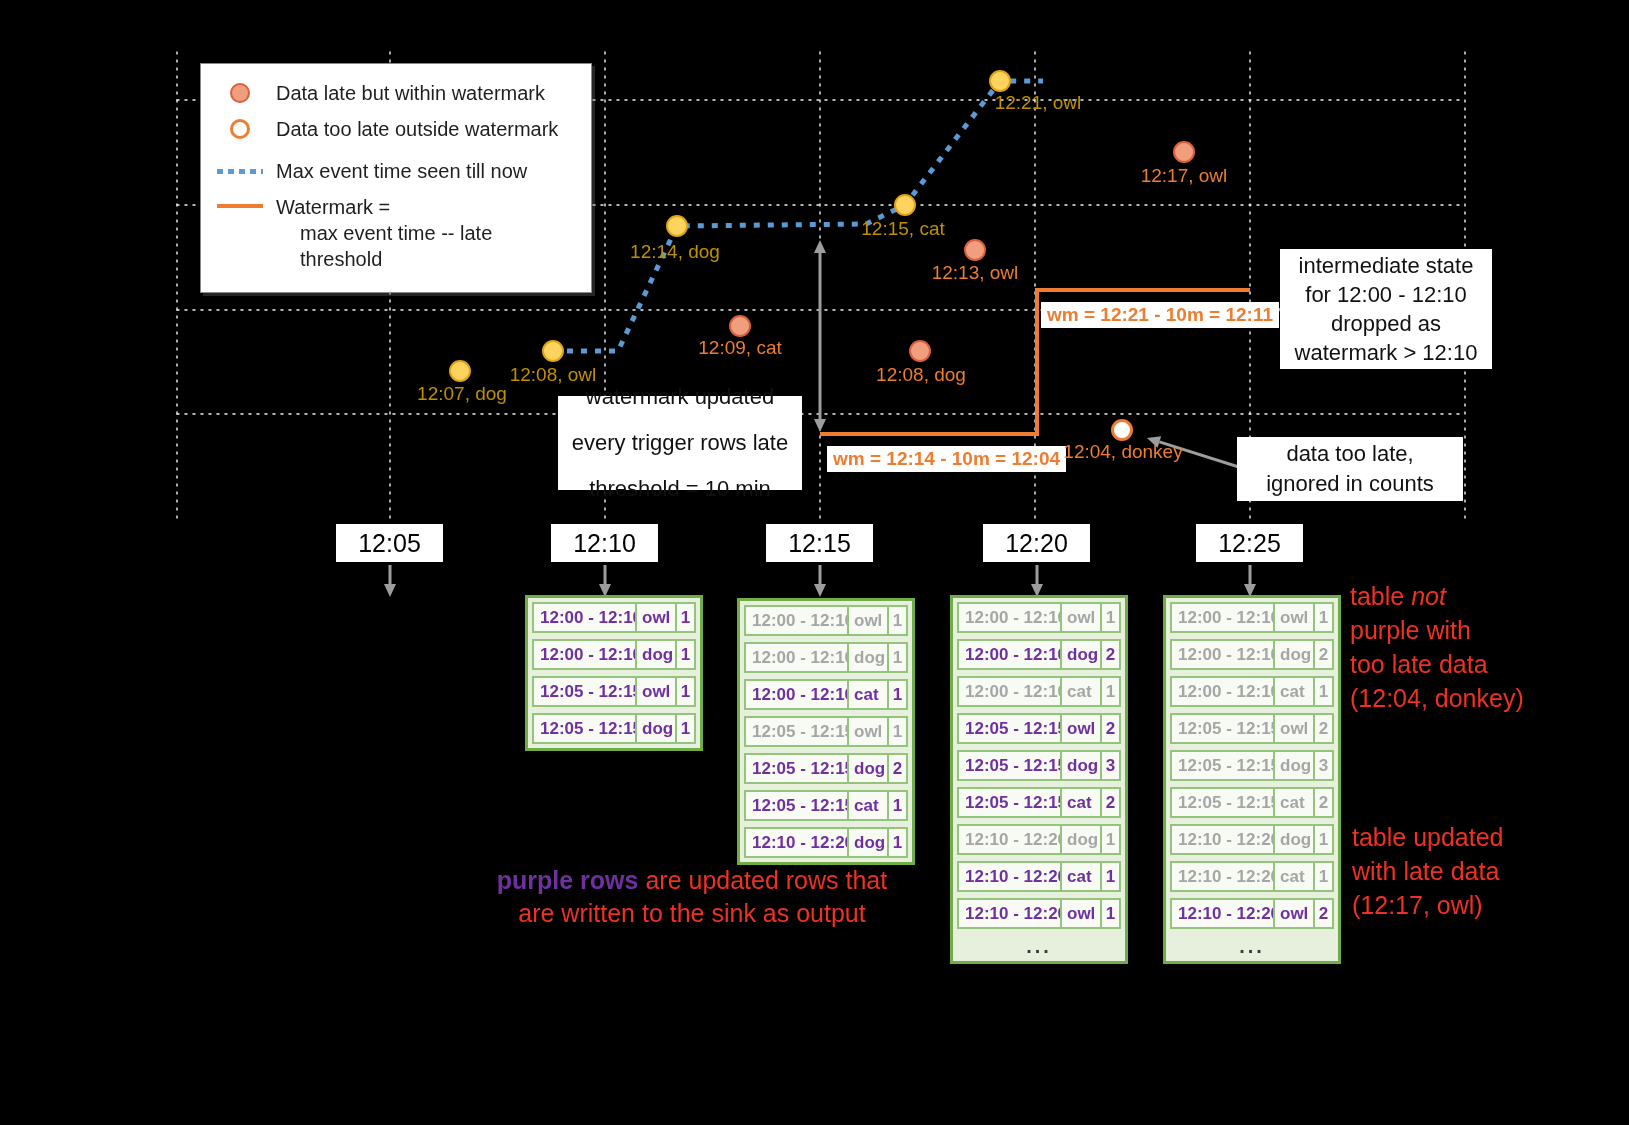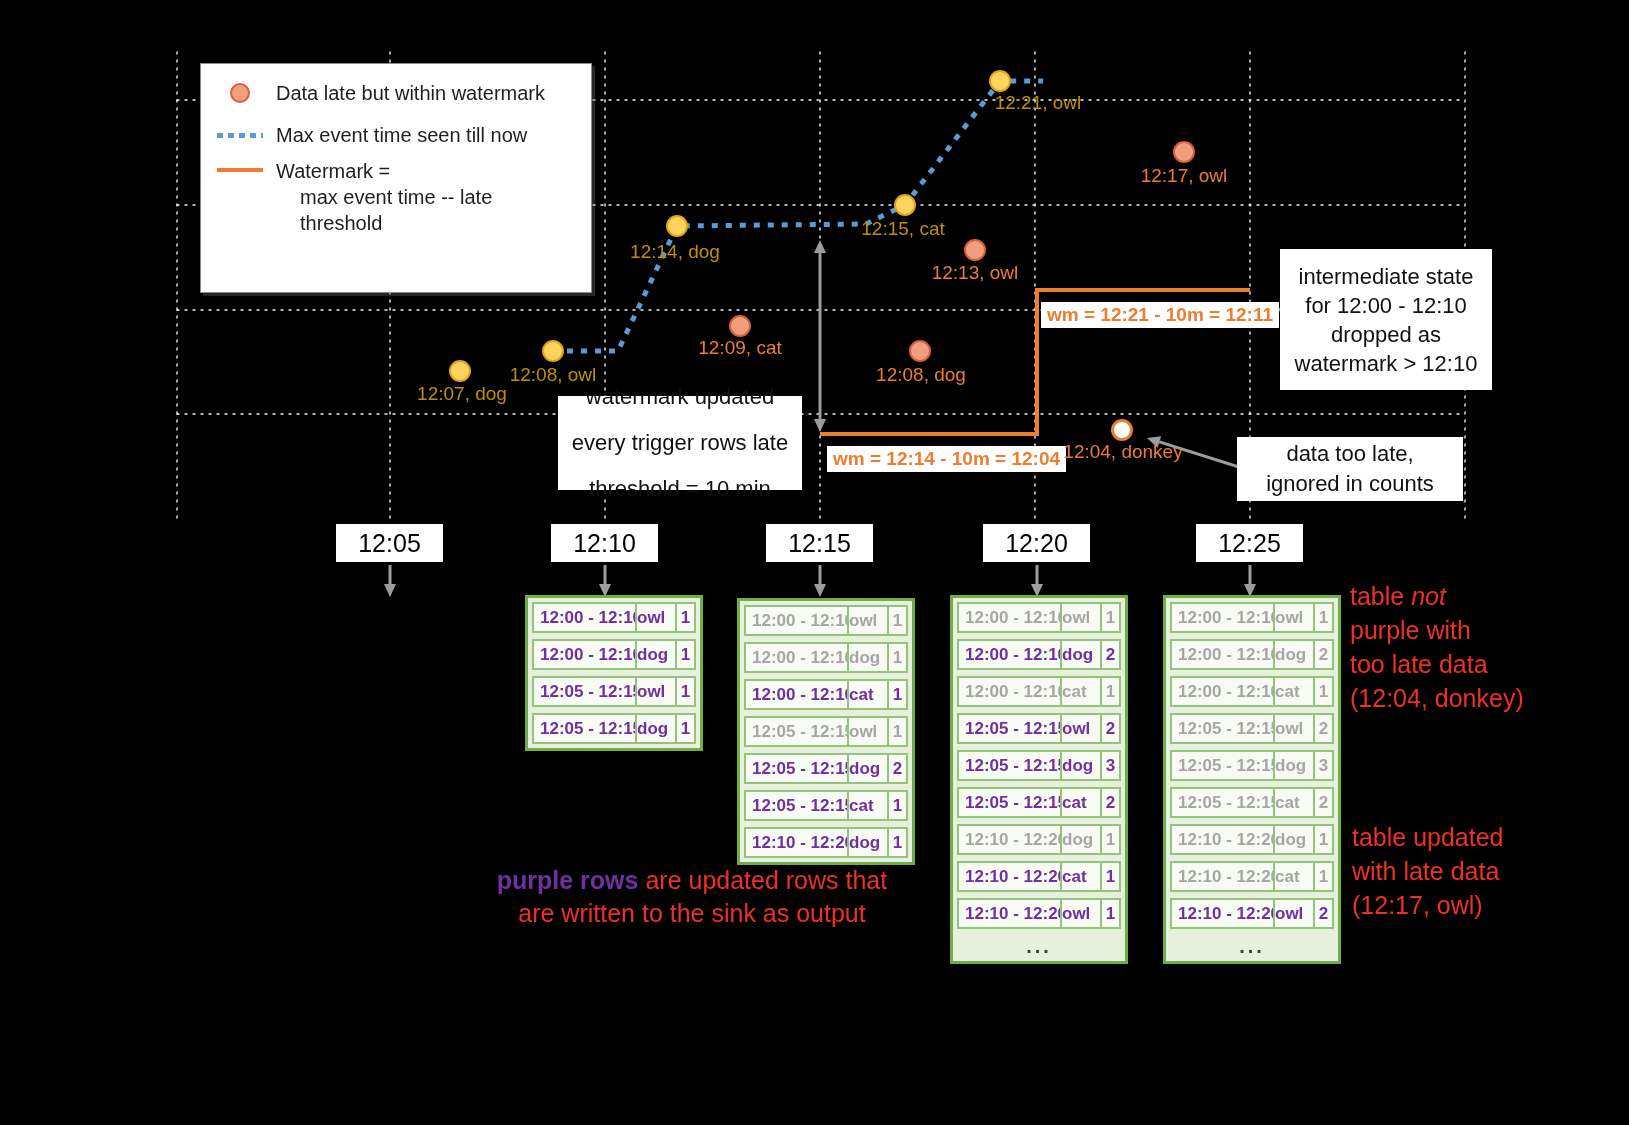--- a/index.html
+++ b/index.html
@@ -31,41 +31,41 @@
   .mline.blue{background:repeating-linear-gradient(to right,#5b9bd5 0 6px,transparent 6px 11px);}
   .mline.orange{background:#ed7d31;height:4px;}
   .wm-row{align-items:flex-start;}
   .wm-row .marker{margin-top:10px;}
   .llabel .indent{display:block;padding-left:24px;}
 
   
   .callout{position:absolute;background:#fff;color:#111;text-align:center;font-size:22px;line-height:30px;
            display:flex;flex-direction:column;justify-content:center;box-sizing:border-box;}
   #co-wm{left:558px;top:396px;width:244px;height:94px;gap:16px;}
-  #co-int{left:1280px;top:249px;width:212px;height:141px;line-height:29px;}
+  #co-int{left:1280px;top:249px;width:212px;height:120px;line-height:29px;}
   #co-late{left:1237px;top:437px;width:226px;height:64px;}
 
   
   .wmlabel{position:absolute;background:#fff;color:#ed7d31;font-size:19px;font-weight:700;
            padding:2px 6px;white-space:nowrap;}
   #wm1{left:827px;top:446px;}
   #wm2{left:1041px;top:302px;}
 
   
   .timebox{position:absolute;top:524px;width:107px;height:38px;background:#fff;color:#000;
            font-size:25px;display:flex;align-items:center;justify-content:center;}
 
   
   .gtable{position:absolute;width:178px;background:#e7f0dc;border:3px solid #70ad47;
           box-sizing:border-box;padding:4px;display:flex;flex-direction:column;gap:6px;}
   .trow{display:flex;}
   .cell{background:#f7fbf3;border:2px solid #94c47c;box-sizing:border-box;height:31px;
         font-size:17px;font-weight:700;display:flex;align-items:center;white-space:nowrap;}
   .cell.win{flex:1 1 auto;min-width:0;padding-left:6px;padding-right:2px;}
-  .cell.word{flex:0 0 42px;margin-left:-2px;}
+  .cell.word{flex:0 0 42px;margin-left:-2px;padding-left:5px;}
   .cell.cnt{flex:0 0 21px;margin-left:-2px;justify-content:center;}
   .trow.updated .cell{color:#7030a0;}
   .trow.old .cell{color:#a6a6a6;}
   .tellipsis{text-align:center;color:#3b3b3b;font-weight:700;font-size:20px;letter-spacing:3px;line-height:22px;}
   #gtable-0{left:525px;top:595px;}
   #gtable-1{left:737px;top:598px;}
   #gtable-2{left:950px;top:595px;}
   #gtable-3{left:1163px;top:595px;}
 
   
@@ -136,20 +136,26 @@
         </g>
       </g>
   </svg>
 
   <div class="legend">
     <div class="legend-row">
       <span class="marker">
           <span class="mdot late"></span>
         </span>
       <span class="llabel">Data late but within watermark</span>
+    </div>
+    <div class="legend-row">
+      <span class="marker">
+          <span class="mdot toolate"></span>
+        </span>
+      <span class="llabel">Data too late outside watermark</span>
     </div>
     <div class="legend-row gap-above">
       <span class="marker">
           <span class="mline blue"></span>
         </span>
       <span class="llabel">Max event time seen till now</span>
     </div>
     <div class="legend-row wm-row">
       <span class="marker">
           <span class="mline orange"></span>

